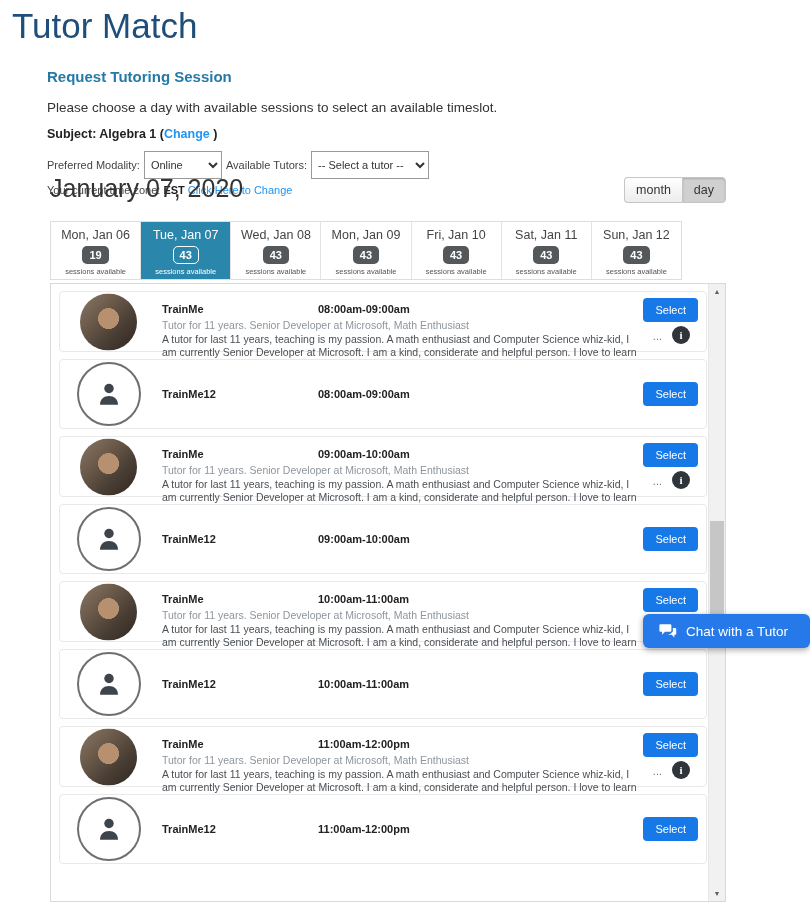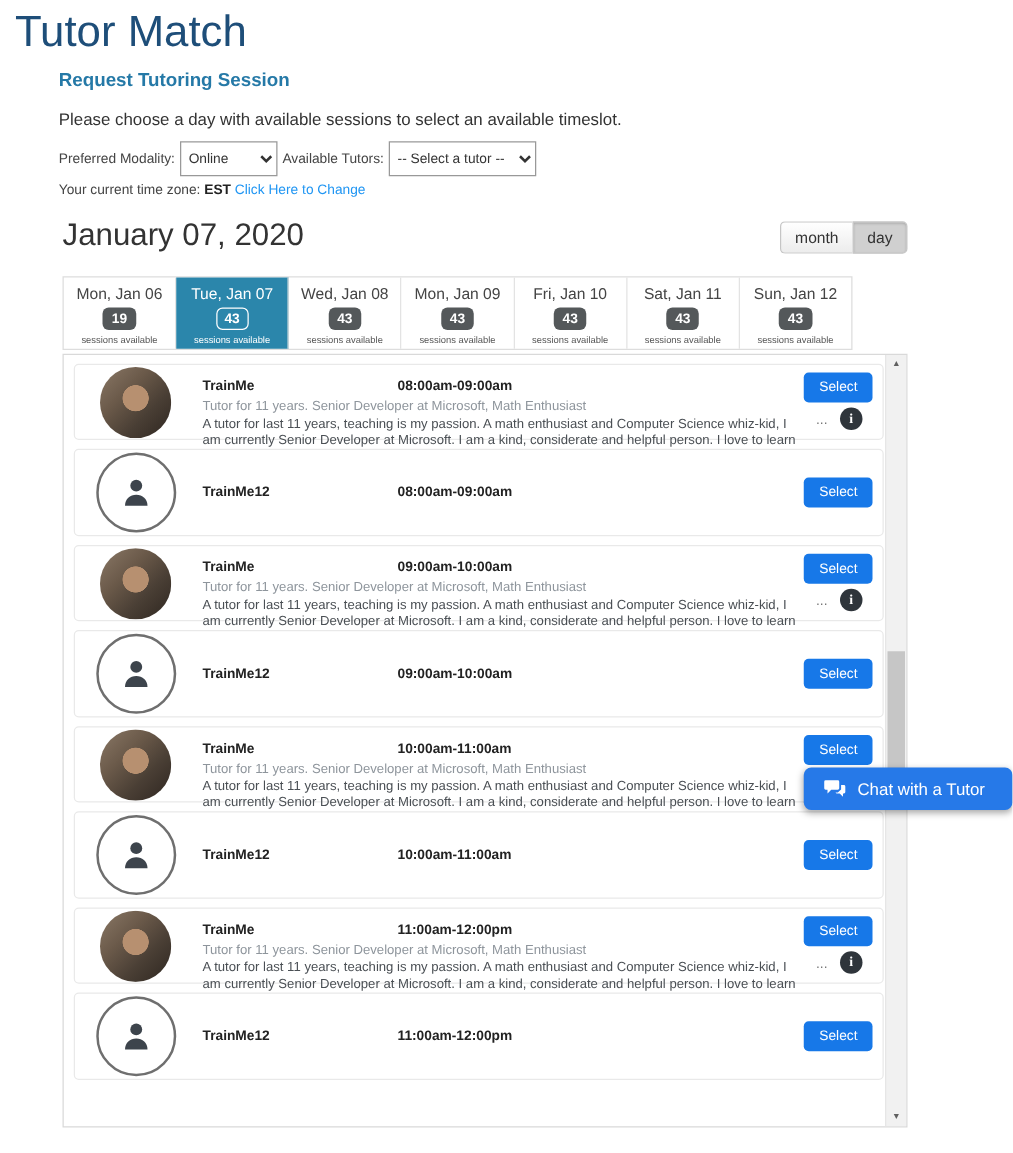--- a/index.html
+++ b/index.html
@@ -10,21 +10,21 @@
     font-family: "Liberation Sans", sans-serif;
     color: #333;
     overflow: hidden;
   }
 
   
   .page-title {
     position: absolute; left: 12px; top: 6px;
     font-size: 35px; font-weight: 400; color: #1e4e79;
   }
-  .request-panel { position: absolute; left: 47px; top: 56px; width: 690px; }
+  .request-panel { position: absolute; left: 47px; top: 68px; width: 690px; }
   .section-title { font-size: 15px; font-weight: bold; color: #2579a7; }
   .instructions { margin-top: 15px; font-size: 13.5px; color: #333; }
   .subject-line { margin-top: 12px; font-size: 12.5px; font-weight: bold; color: #222; }
   .link { color: #2196f3; text-decoration: none; cursor: pointer; }
   .subject-line .link { font-weight: bold; }
   .form-row { margin-top: 10px; font-size: 11px; color: #444; display: flex; align-items: center; gap: 4px; }
   .form-row select {
     font-size: 11px; color: #333; border: 1px solid #999; background: #fff;
     height: 28px; padding: 0 2px; font-family: "Liberation Sans", sans-serif;
   }
@@ -164,20 +164,26 @@
   .chat-button svg { width: 18px; height: 16px; fill: #fff; }
 </style>
 </head>
 <body>
 
 <h1 class="page-title">Tutor Match</h1>
 
 <div class="request-panel">
   <h2 class="section-title">Request Tutoring Session</h2>
   <p class="instructions">Please choose a day with available sessions to select an available timeslot.</p>
+  <p class="subject-line">
+    <span>Subject:</span>
+    <span>Algebra 1</span>
+    <span>(</span><a class="link">Change</a>
+    <span>)</span>
+  </p>
   <div class="form-row">
     <span>Preferred Modality:</span>
     <select class="sel-modality">
       <option>Online</option>
     </select>
     <span>Available Tutors:</span>
     <select class="sel-tutors">
       <option>-- Select a tutor --</option>
     </select>
   </div>

